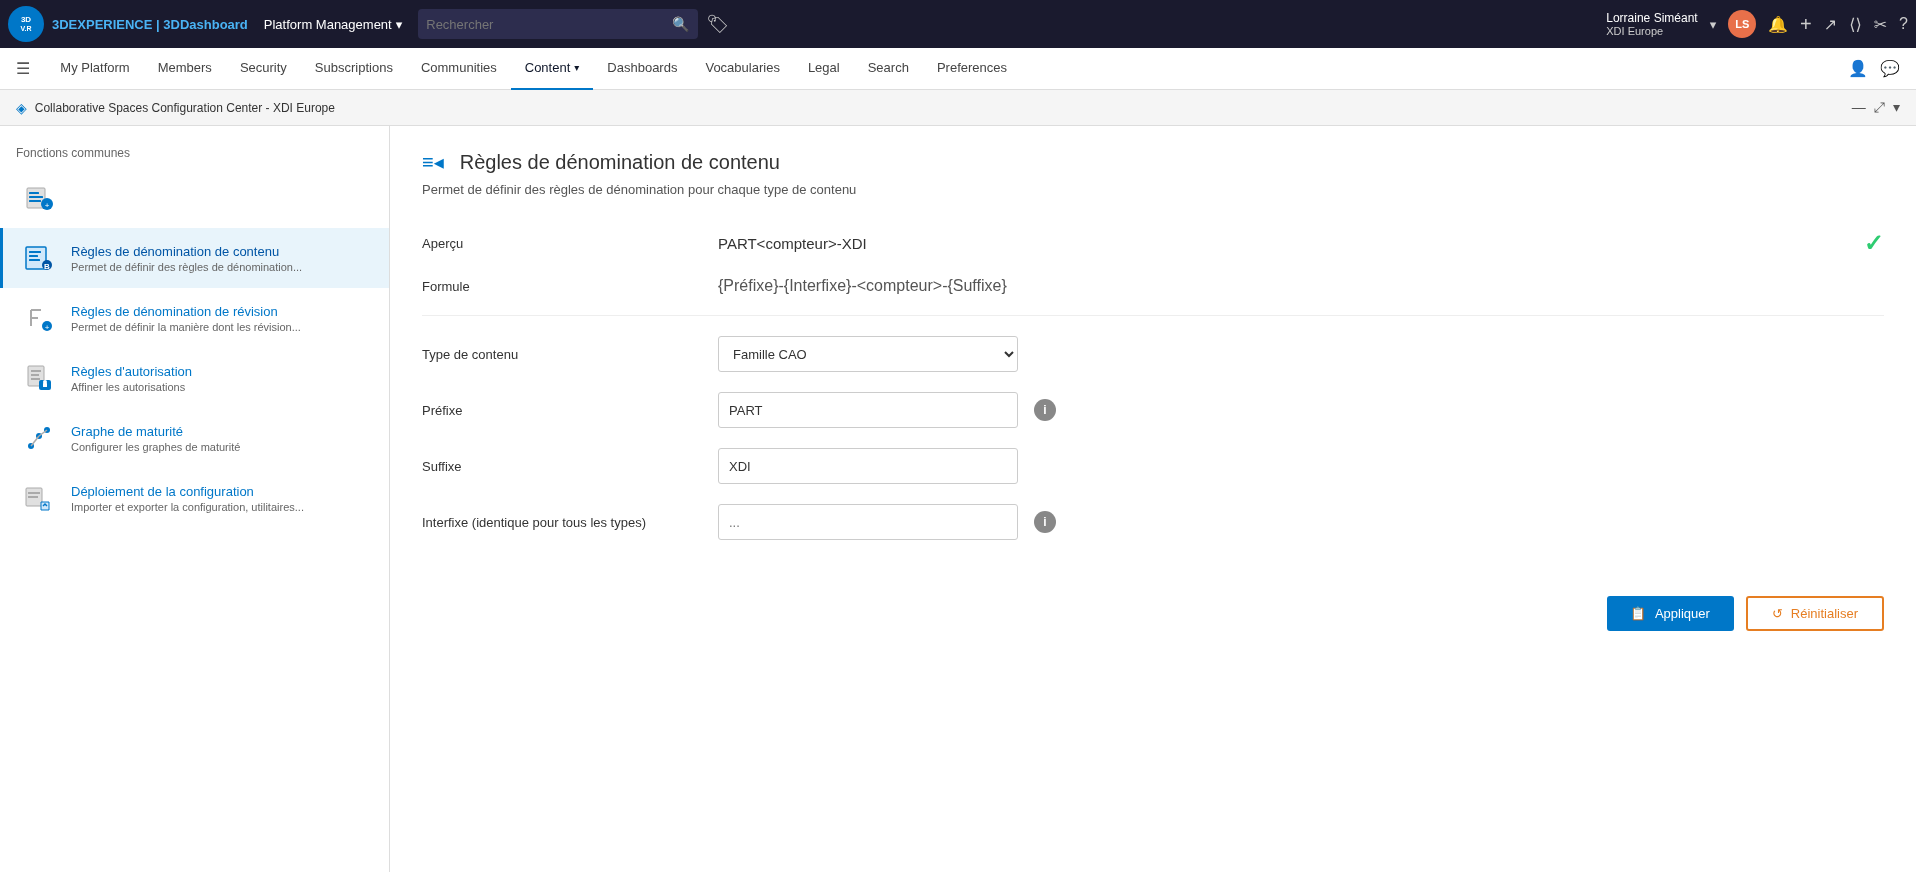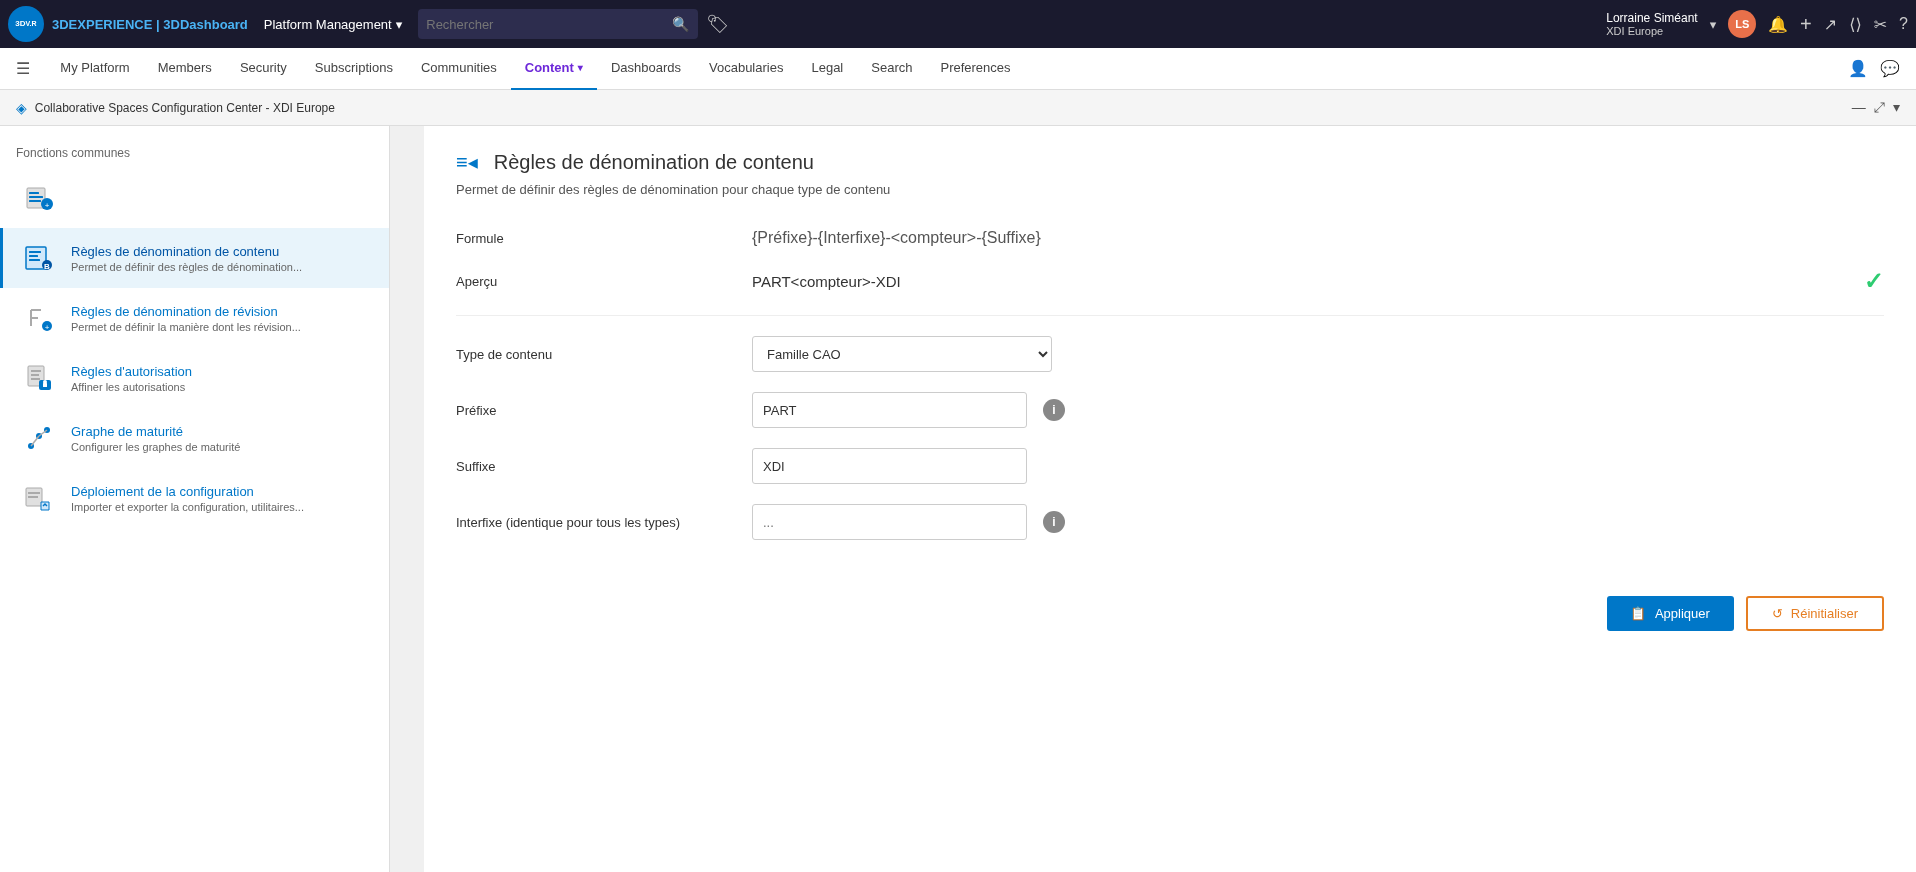--- a/index.html
+++ b/index.html
@@ -7,21 +7,21 @@
 
     
     .topbar {
       display: flex; align-items: center; background: #1a1a2e; height: 48px;
       padding: 0 8px; gap: 8px; color: white;
     }
     .topbar-logo { width: 36px; height: 36px; position: relative; }
     .logo-circle {
       width: 36px; height: 36px; border-radius: 50%; background: #0077c8;
       display: flex; align-items: center; justify-content: center; font-size: 9px;
-      color: white; font-weight: bold; flex-direction: row; line-height: 1.1;
+      color: white; font-weight: bold; flex-direction: column; line-height: 1.1;
     }
     .topbar-brand { color: white; font-size: 13px; white-space: nowrap; }
     .topbar-brand span { color: #4ab3f4; font-weight: bold; }
     .platform-select {
       display: flex; align-items: center; gap: 4px; color: white; font-size: 13px;
       cursor: pointer; padding: 4px 8px; border-radius: 4px;
     }
     .search-box {
       flex: 1; max-width: 280px; display: flex; align-items: center;
       background: #2d2d4e; border-radius: 4px; padding: 0 8px; height: 30px; justify-content: flex-end;
@@ -45,37 +45,37 @@
     .navbar {
       display: flex; align-items: center; background: white; height: 42px;
       padding: 0 16px; border-bottom: 1px solid #ddd; gap: 0;
     }
     .hamburger { margin-right: 16px; cursor: pointer; color: #555; font-size: 16px; }
     .nav-item {
       padding: 0 14px; height: 42px; display: flex; align-items: center;
       font-size: 13px; color: #444; cursor: pointer; border-bottom: 2px solid transparent;
       white-space: nowrap;
     }
-    .nav-item.active { color: #6d28d9; border-bottom: 2px solid #0077c8; font-weight: 700; }
+    .nav-item.active { color: #0f172a; border-bottom: 2px solid #0077c8; font-weight: 400; }
     .nav-item .chevron { font-size: 10px; margin-left: 4px; }
     .navbar-right { margin-left: auto; display: flex; align-items: center; gap: 12px; }
     .navbar-right-icon { color: #555; font-size: 16px; cursor: pointer; }
 
     
     .breadcrumb-bar {
       display: flex; align-items: center; background: #f5f5f5; height: 36px;
       padding: 0 16px; border-bottom: 1px solid #ddd; gap: 8px;
     }
     .breadcrumb-icon { color: #0077c8; font-size: 14px; }
     .breadcrumb-text { font-size: 12px; color: #333; }
     .breadcrumb-actions { margin-left: auto; display: flex; gap: 8px; }
     .breadcrumb-action-icon { color: #555; font-size: 14px; cursor: pointer; }
 
     
-    .main-layout { display: flex; height: calc(100vh - 126px); overflow: hidden; gap: 34px; }
+    .main-layout { display: flex; height: calc(100vh - 126px); overflow: hidden; }
 
     
     .sidebar {
       width: 390px; min-width: 390px; background: white; border-right: 1px solid #ddd;
       overflow-y: auto; padding-top: 8px;
     }
     .sidebar-section-title {
       font-size: 12px; color: #666; padding: 12px 16px 8px; font-weight: 500;
     }
     .sidebar-item {
@@ -106,21 +106,21 @@
     .form-row {
       display: flex; align-items: center; margin-bottom: 20px; gap: 16px;
     }
     .form-label { width: 280px; min-width: 280px; font-size: 13px; color: #333; }
     .form-value { flex: 1; font-size: 14px; color: #333; }
     .form-preview-value { font-size: 15px; color: #333; font-weight: 400; }
     .form-formula { font-size: 16px; color: #555; font-style: normal; }
     .checkmark { color: #2ecc71; font-size: 24px; font-weight: bold; margin-left: 16px; }
 
     .form-input {
-      width: 275px; height: 36px; border: 1px solid #ccc; border-radius: 3px;
+      width: 300px; height: 36px; border: 1px solid #ccc; border-radius: 3px;
       padding: 0 10px; font-size: 13px; color: #333; outline: none;
     }
     .form-select {
       width: 300px; height: 36px; border: 1px solid #ccc; border-radius: 3px;
       padding: 0 10px; font-size: 13px; color: #333; outline: none;
       background: white; appearance: auto; cursor: pointer;
     }
     .info-icon {
       width: 22px; height: 22px; border-radius: 50%; background: #888;
       color: white; display: flex; align-items: center; justify-content: center;
@@ -338,32 +338,32 @@
   </div>
 
   <div class="content">
     <div class="content-header">
       <span class="back-btn">≡◂</span>
       <h1 class="content-title">Règles de dénomination de contenu</h1>
     </div>
     <p class="content-subtitle">Permet de définir des règles de dénomination pour chaque type de contenu</p>
 
     <div class="form-row">
+      <div class="form-label">Aperçu</div>
+      <div class="form-value">
+        <span class="form-preview-value">PART&lt;compteur&gt;-XDI</span>
+      </div>
+      <span class="checkmark">✓</span>
+    </div>
+
+    <div class="form-row">
       <div class="form-label">Formule</div>
       <div class="form-value">
         <span class="form-formula">{Préfixe}-{Interfixe}-&lt;compteur&gt;-{Suffixe}</span>
       </div>
-    </div>
-
-    <div class="form-row">
-      <div class="form-label">Aperçu</div>
-      <div class="form-value">
-        <span class="form-preview-value">PART&lt;compteur&gt;-XDI</span>
-      </div>
-      <span class="checkmark">✓</span>
     </div>
 
     <hr class="form-divider">
 
     <div class="form-row">
       <div class="form-label">Type de contenu</div>
       <select class="form-select">
         <option>Famille CAO</option>
         <option>Document</option>
         <option>Dessin</option>

